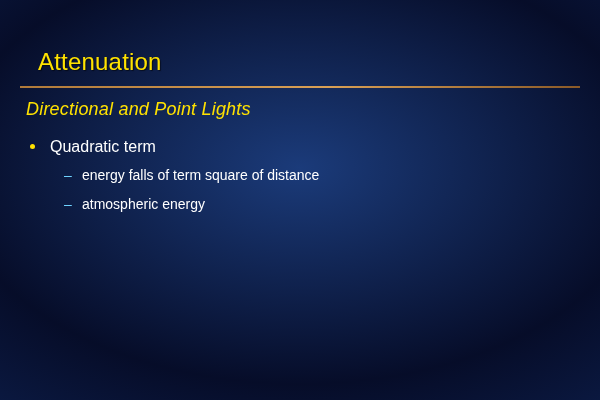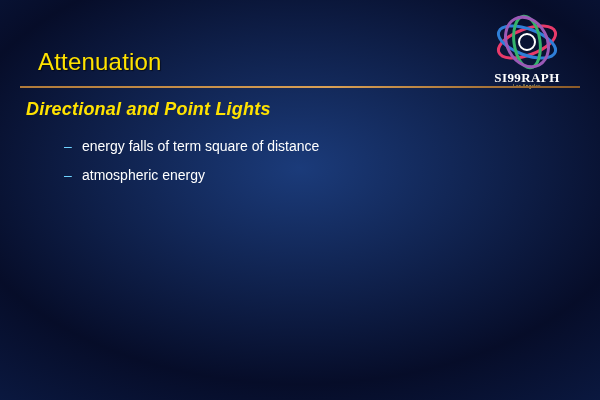--- a/index.html
+++ b/index.html
@@ -72,21 +72,21 @@
     height: 2px;
     background: linear-gradient(to right, #b07a3a, #d9a055 55%, #8a5a28);
   }
   
   .subtitle {
     position: absolute;
     left: 26px;
     top: 99px;
     color: #ffe200;
     font-size: 18px;
-    font-weight: bold;
+    font-weight: normal;
     font-style: italic;
     letter-spacing: 0.2px;
   }
   
   .bullets {
     position: absolute;
     left: 22px;
     top: 136px;
     width: 540px;
   }
@@ -122,40 +122,31 @@
     color: #6fd3ff;
     font-size: 14px;
     line-height: 20px;
   }
 </style>
 </head>
 <body>
 
 <div class="slide">
 
-  <div class="logo">
-    <svg width="110" height="60" viewBox="0 0 110 60">
-      <g fill="none" stroke-width="3">
-        <ellipse cx="55" cy="28" rx="30" ry="13" stroke="#e83a6a" transform="rotate(-20 55 28)"></ellipse>
-        <ellipse cx="55" cy="28" rx="30" ry="13" stroke="#2f7fd8" transform="rotate(20 55 28)"></ellipse>
-        <ellipse cx="55" cy="28" rx="13" ry="26" stroke="#34b36b" transform="rotate(-8 55 28)"></ellipse>
-        <ellipse cx="55" cy="28" rx="26" ry="20" stroke="#9b59b6" transform="rotate(62 55 28)"></ellipse>
-        <circle cx="55" cy="28" r="8" stroke="#ffffff" stroke-width="2"></circle>
-      </g>
-    </svg>
-    <div class="logo-text">SI99RAPH</div>
-    <div class="logo-sub">Los Angeles</div>
-  </div>
 
   <div class="title">Attenuation</div>
   <div class="title-rule"></div>
   <div class="subtitle">Directional and Point Lights</div>
 
   <div class="bullets">
 
+    <div class="b1">
+      <span class="dot"></span>
+      <span>Quadratic term</span>
+    </div>
 
     <div class="b2">
       <span class="dash">–</span>
       <span>energy falls of term square of distance</span>
     </div>
 
 
     <div class="b2">
       <span class="dash">–</span>
       <span>atmospheric energy</span>

